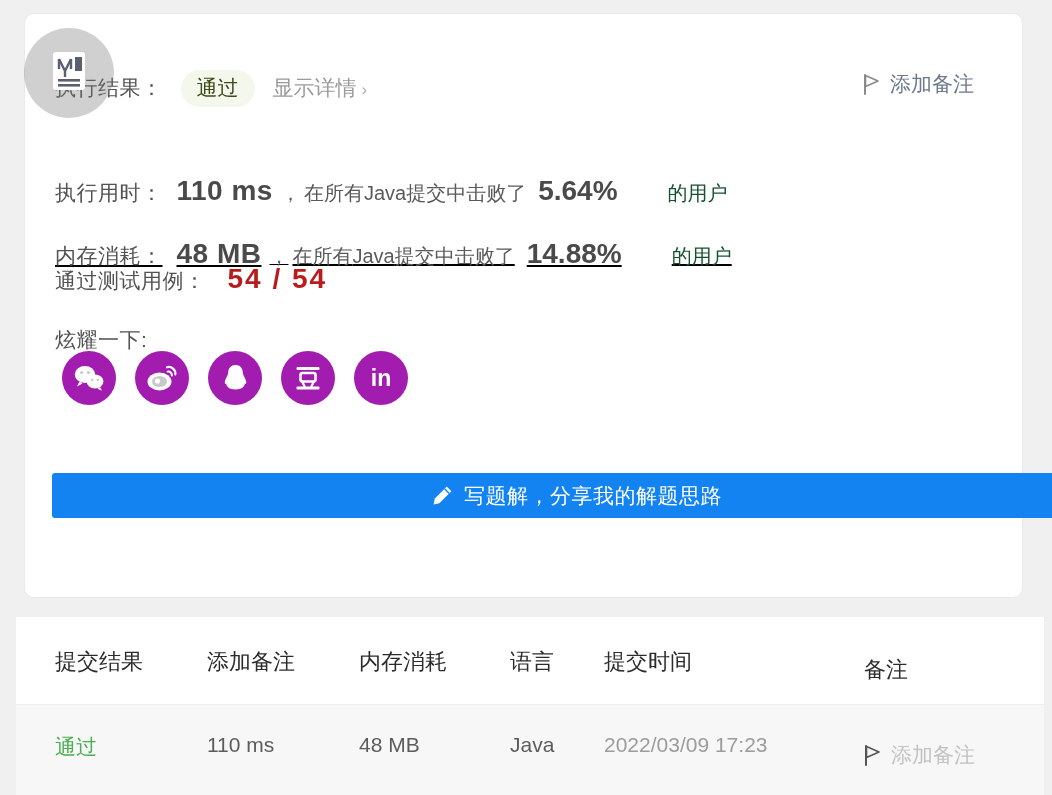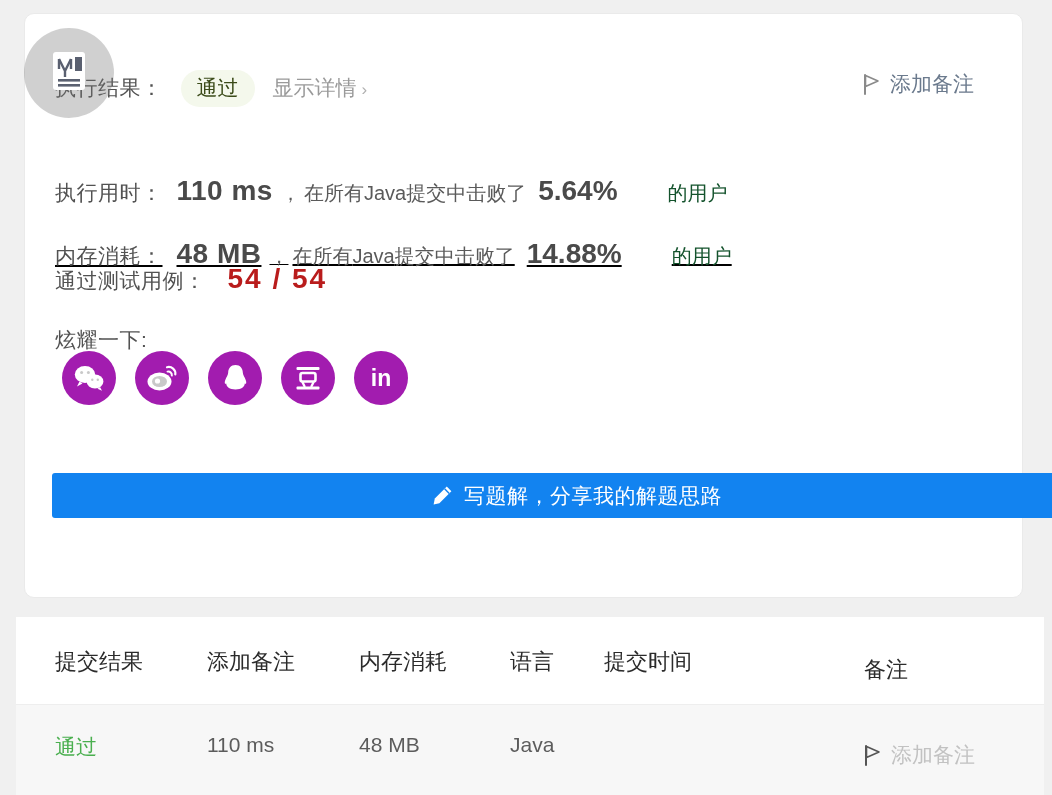--- a/index.html
+++ b/index.html
@@ -323,20 +323,21 @@
       <span class="th c3">语言</span>
       <span class="th c4">提交时间</span>
       <span class="th c5">备注</span>
     </div>
 
     <div class="trow">
       <span class="td status c0">通过</span>
       <span class="td c1">110 ms</span>
       <span class="td c2">48 MB</span>
       <span class="td c3">Java</span>
+      <span class="td time c4">2022/03/09 17:23</span>
       <span class="td note c5">
         <span class="flag">
           <svg width="17" height="21" viewBox="0 0 17 21">
             <path d="M2 1 L2 20" stroke="#555555" stroke-width="2" fill="none" stroke-linecap="round"></path>
             <path d="M2.5 1.5 L15 7 L2.5 12.5 Z" stroke="#555555" stroke-width="1.6" fill="none" stroke-linejoin="round"></path>
           </svg>
         </span>
         <span>添加备注</span>
       </span>
     </div>

